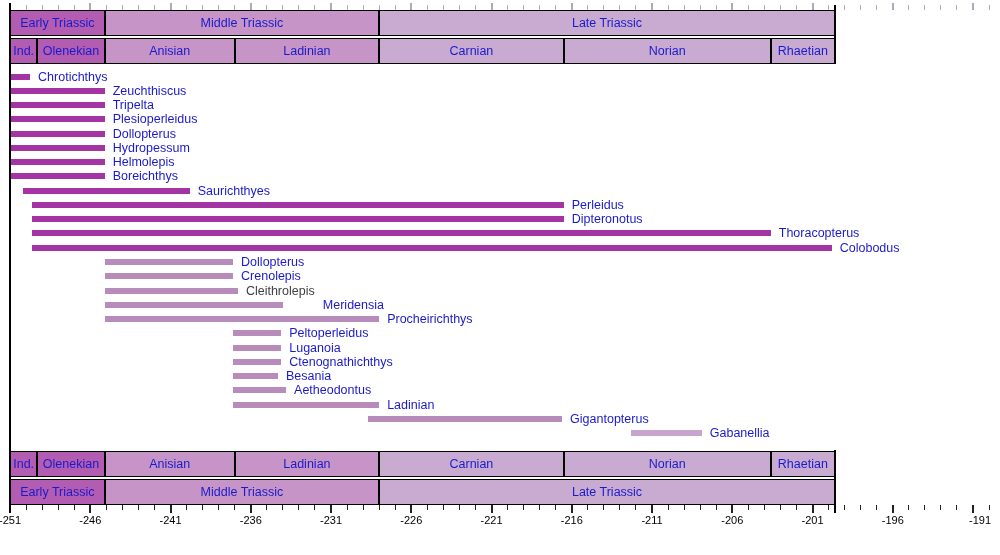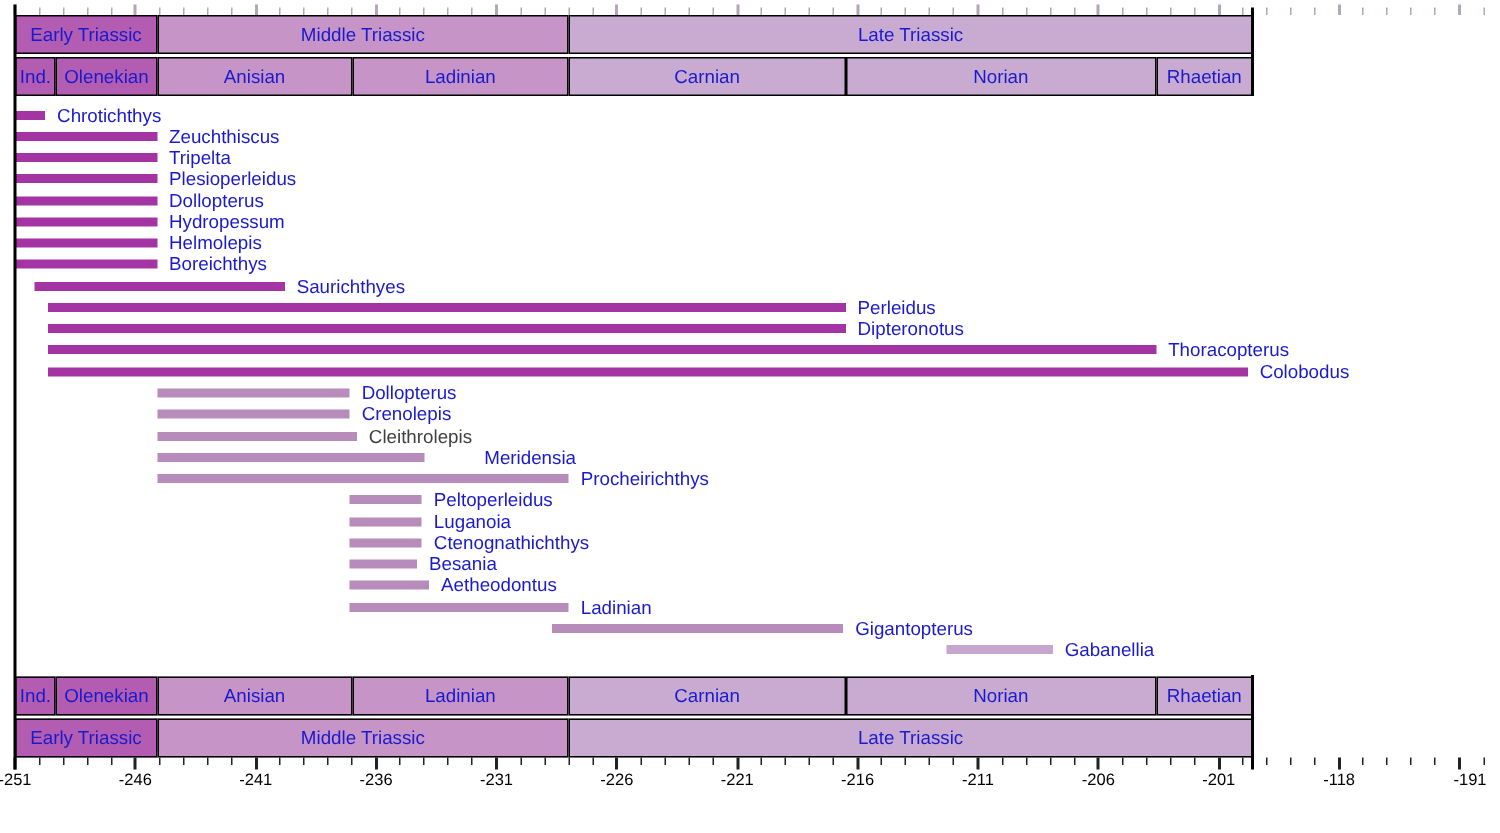--- a/index.html
+++ b/index.html
@@ -242,21 +242,21 @@
       <div class="axis-label" style="left: 68.25px; top: 514px;">-246</div>
       <div class="axis-label" style="left: 148.5px; top: 514px;">-241</div>
       <div class="axis-label" style="left: 228.75px; top: 514px;">-236</div>
       <div class="axis-label" style="left: 309px; top: 514px;">-231</div>
       <div class="axis-label" style="left: 389.25px; top: 514px;">-226</div>
       <div class="axis-label" style="left: 469.5px; top: 514px;">-221</div>
       <div class="axis-label" style="left: 549.75px; top: 514px;">-216</div>
       <div class="axis-label" style="left: 630px; top: 514px;">-211</div>
       <div class="axis-label" style="left: 710.25px; top: 514px;">-206</div>
       <div class="axis-label" style="left: 790.5px; top: 514px;">-201</div>
-      <div class="axis-label" style="left: 870.75px; top: 514px;">-118</div>
+      <div class="axis-label" style="left: 870.75px; top: 514px;">-196</div>
       <div class="axis-label" style="left: 958px; top: 514px;">-191</div>
     </div>
   <div id="frame-lines">
       <div class="vline" style="left: 9px; top: 3px; width: 2px; height: 510px;"></div>
       <div class="vline" style="left: 833.97px; top: 5px; width: 2px; height: 59px;"></div>
       <div class="vline" style="left: 833.97px; top: 450px; width: 2px; height: 63px;"></div>
     </div>
 </div>
 
 </body></html>

